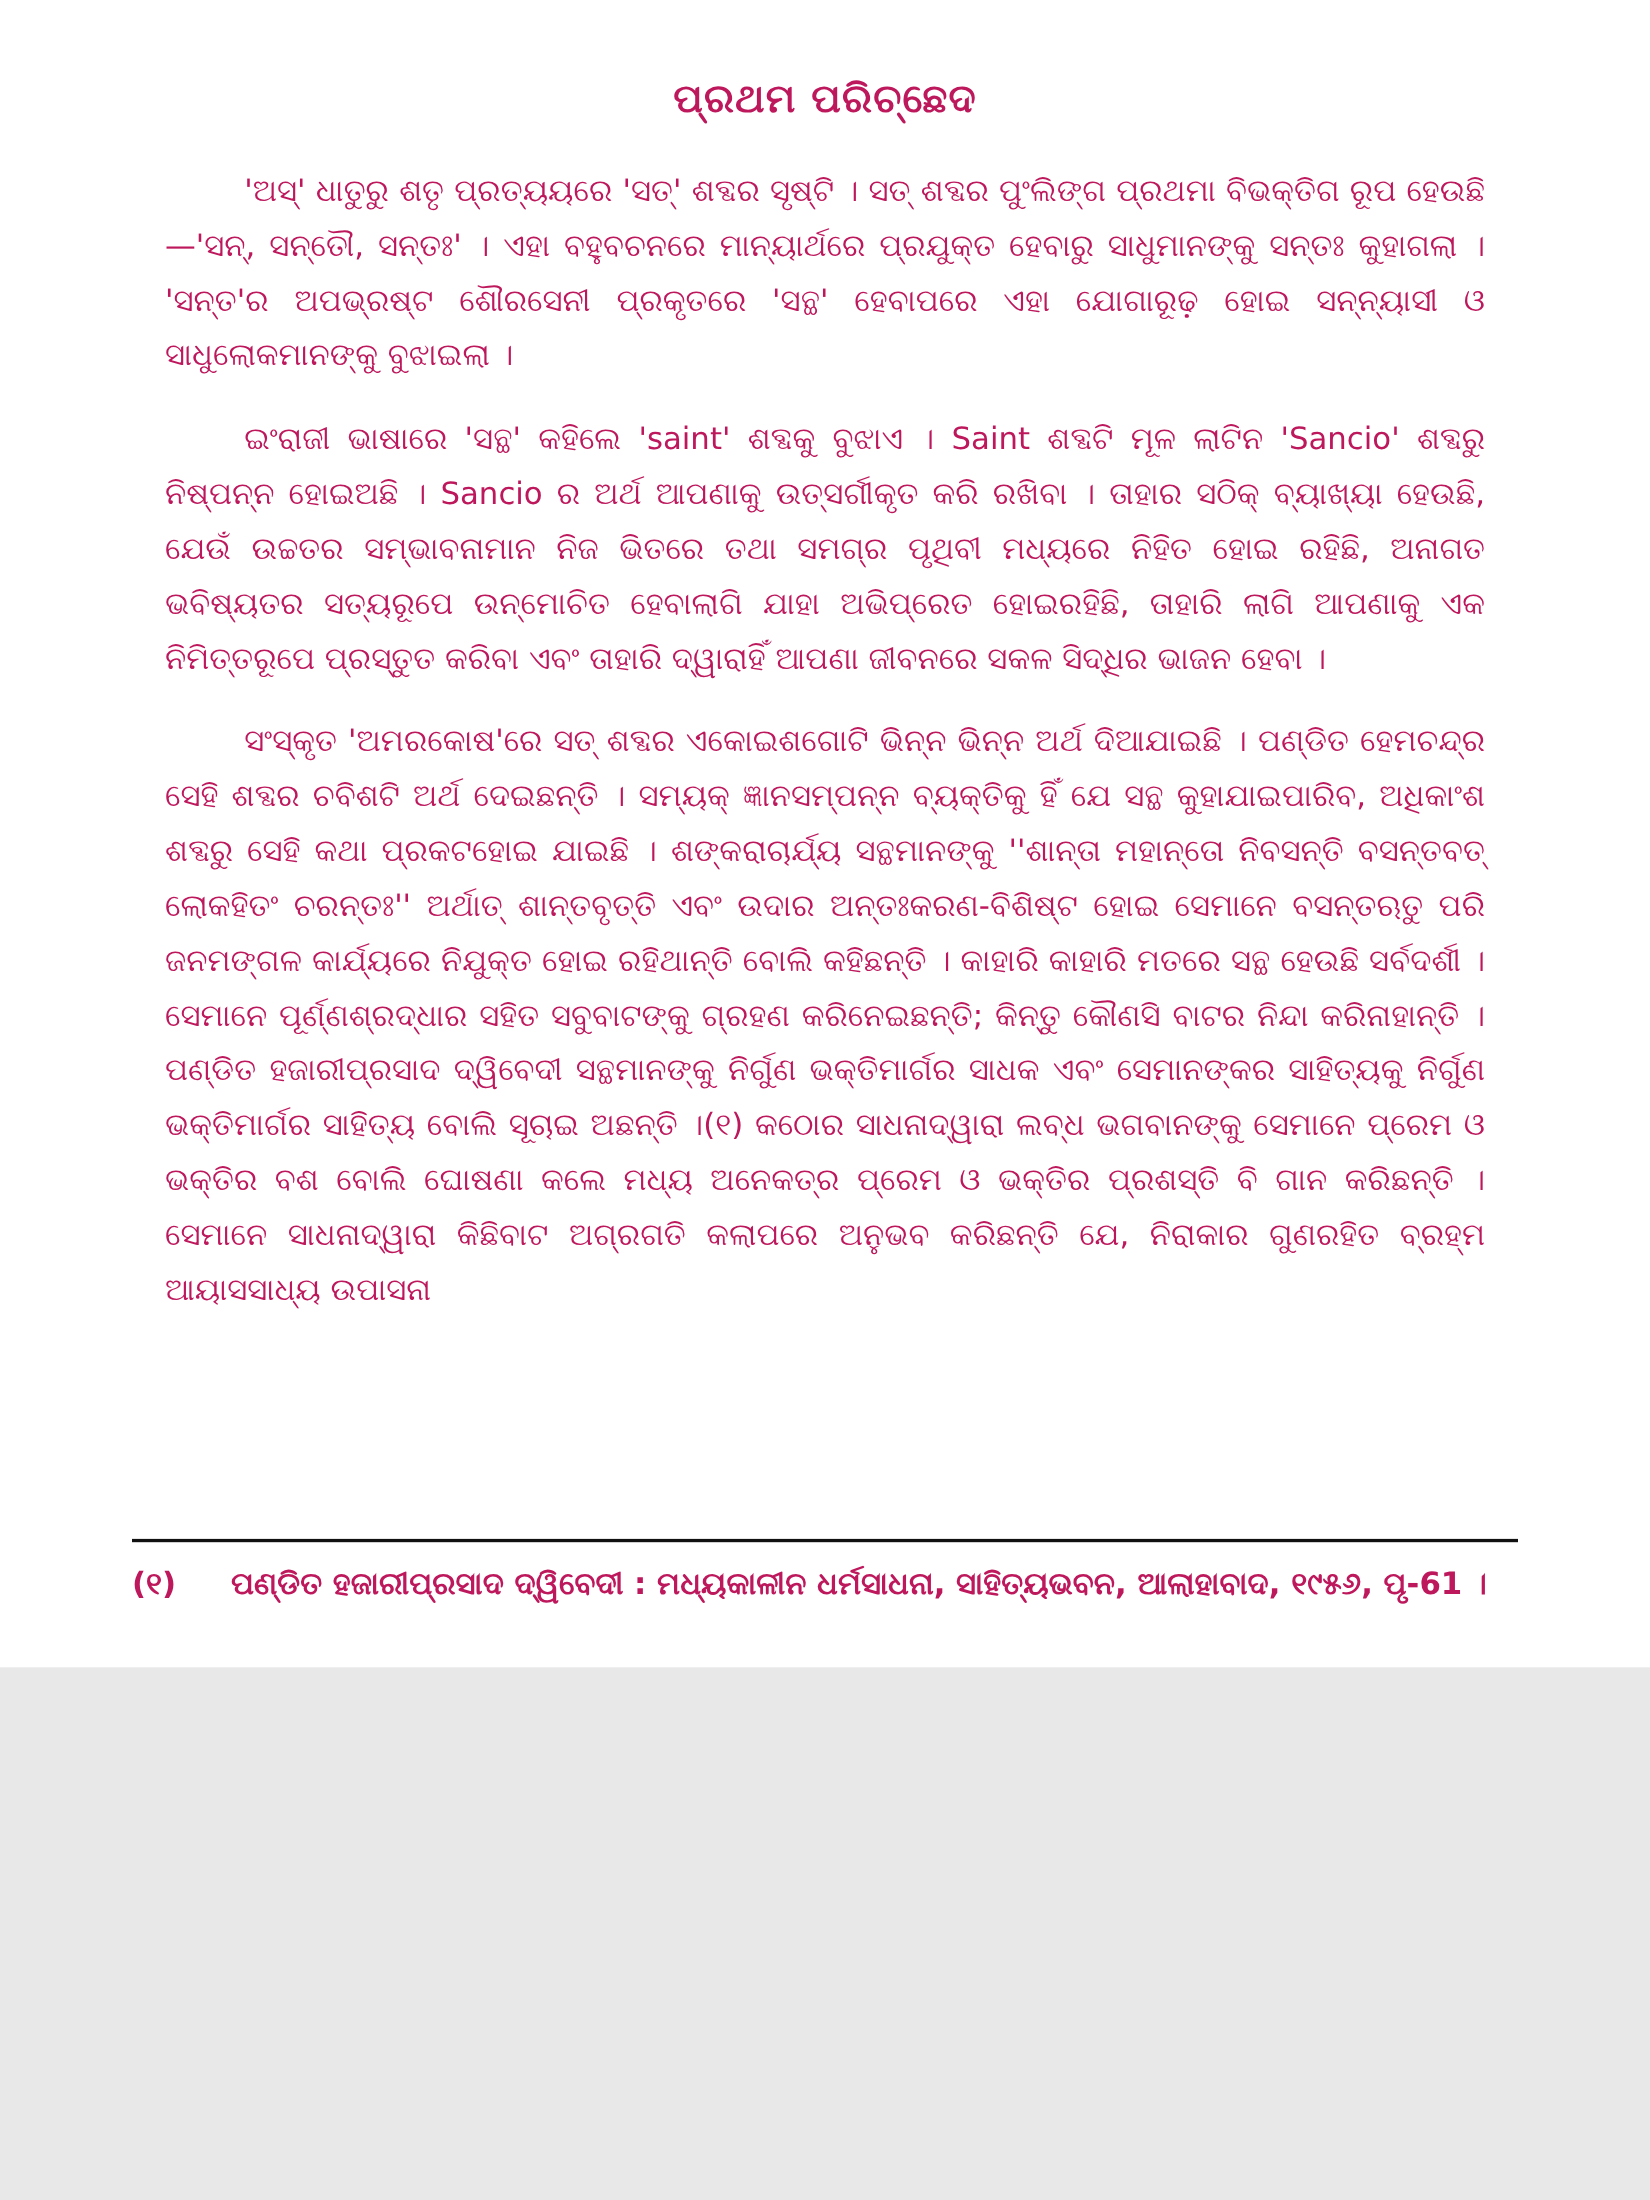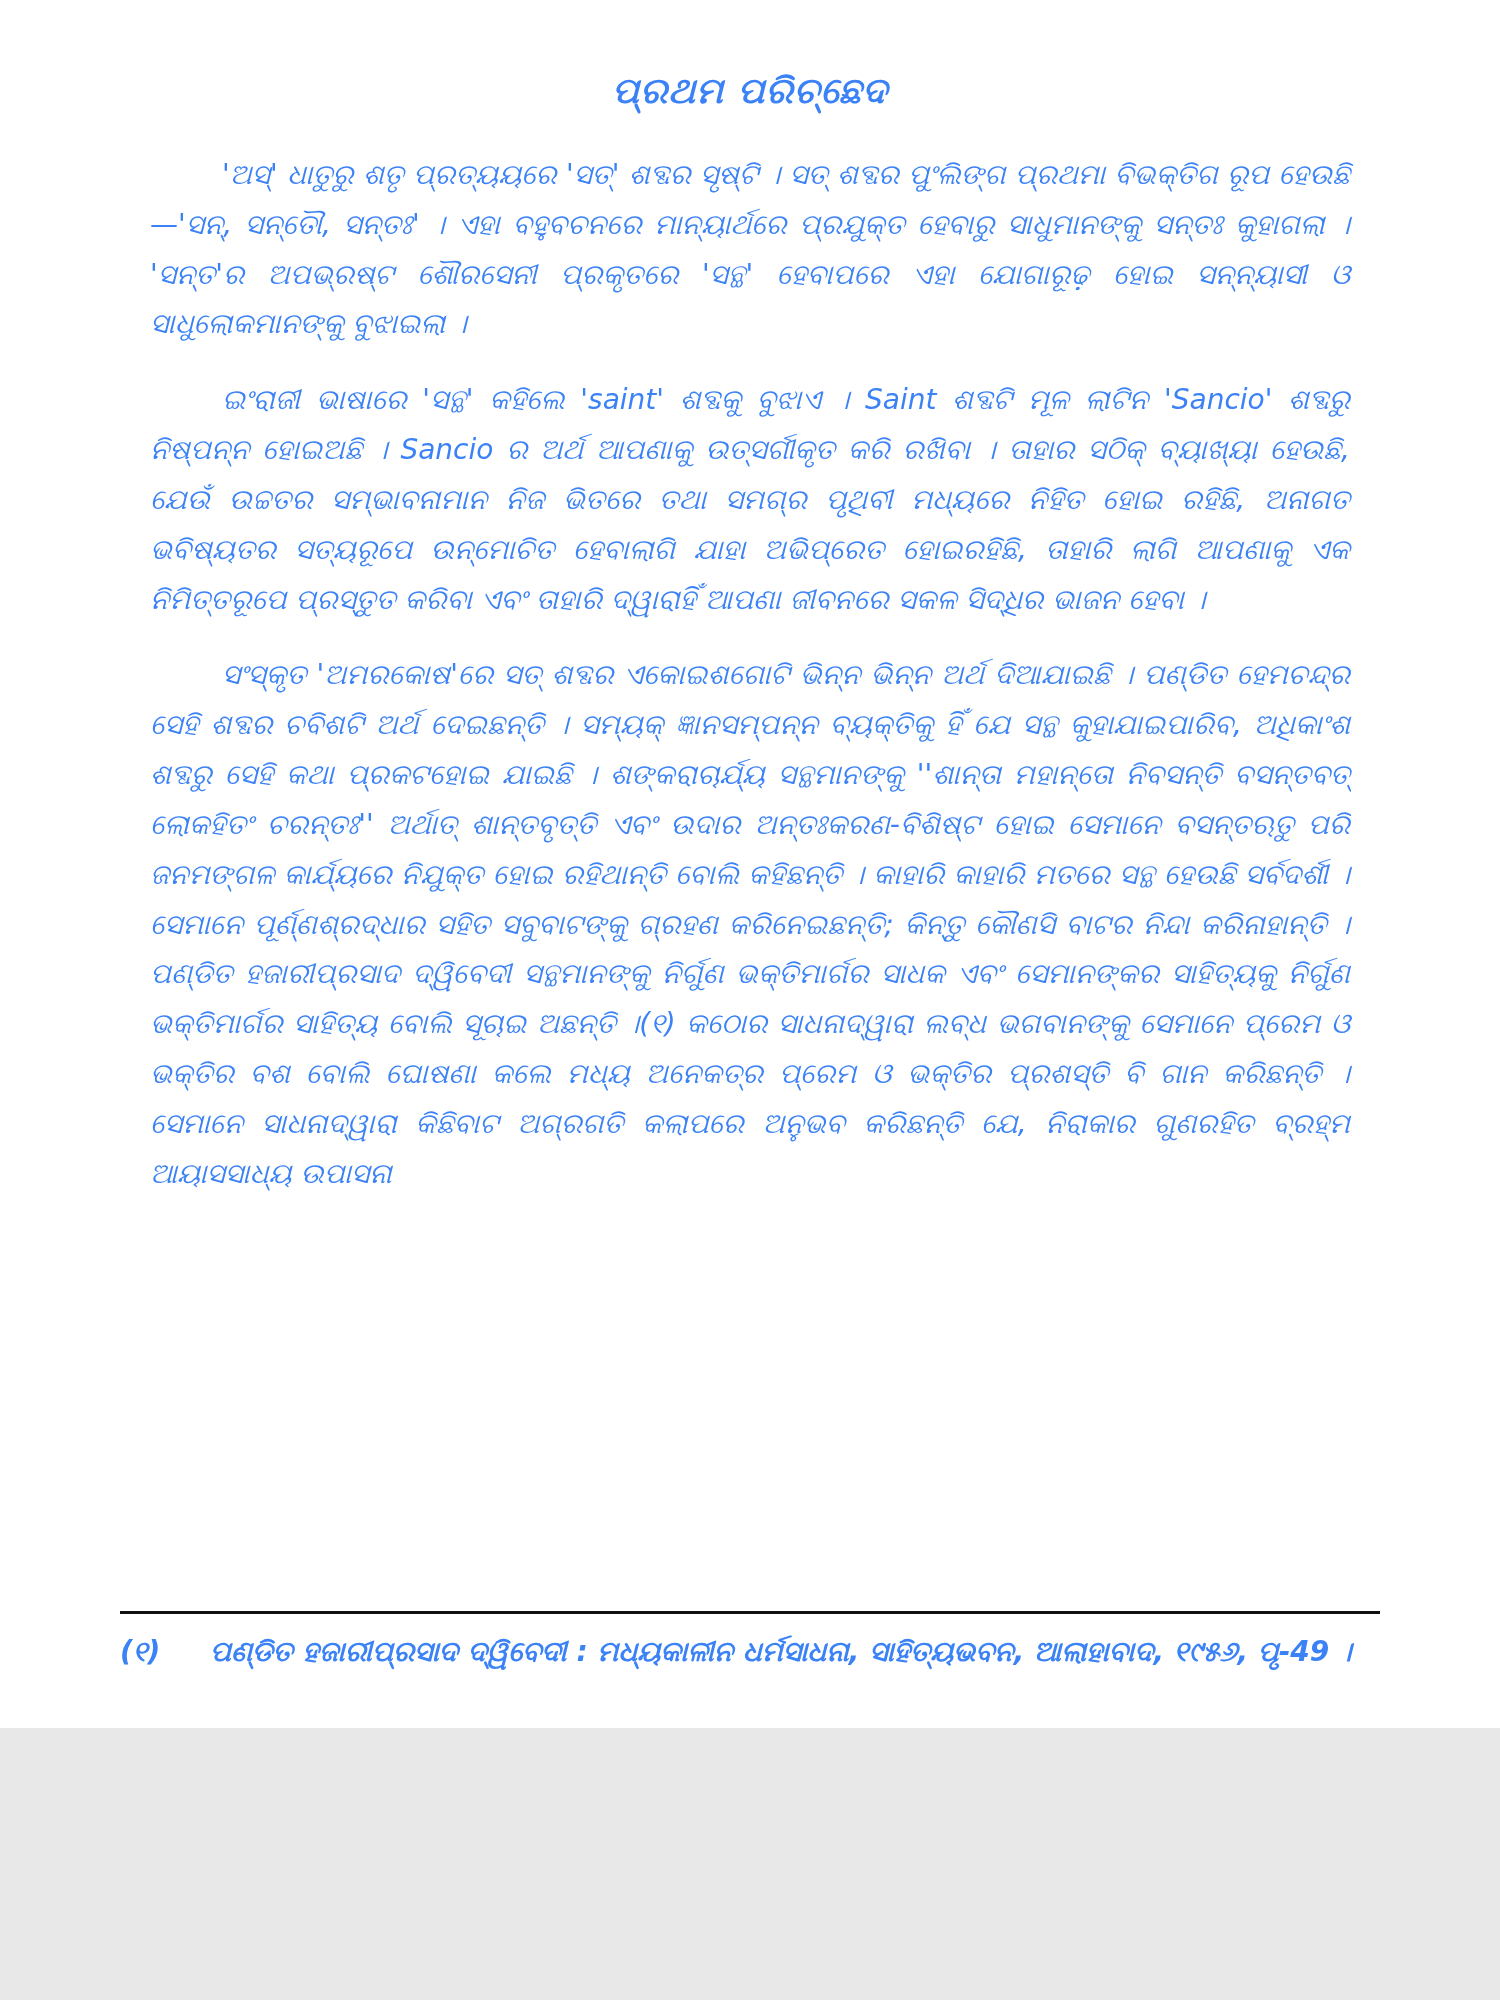--- a/index.html
+++ b/index.html
@@ -4,28 +4,27 @@
 <style>
   html, body {
     margin: 0;
     padding: 0;
     background: #e8e8e8;
     font-family: "DejaVu Sans", "Liberation Serif", sans-serif;
   }
   .page {
     position: relative;
     width: 1500px;
-    height: 1728px;
+    height: 1516px;
     margin: 0 auto;
     background: #ffffff;
-    color: #3b82f6;
+    color: #be185d;
     box-sizing: border-box;
     padding: 70px 150px 40px 150px;
     overflow: hidden;
-    font-style: italic;
   }
   .chapter-label {
     text-align: center;
     font-size: 36px;
     font-weight: bold;
     letter-spacing: 1px;
     margin: 0 0 38px 0;
   }
   .page-heading {
     text-align: center;
@@ -78,17 +77,17 @@
   <div class="body-text">
     <p>'ଅସ୍' ଧାତୁରୁ ଶତୃ ପ୍ରତ୍ୟୟରେ 'ସତ୍' ଶବ୍ଦର ସୃଷ୍ଟି । ସତ୍ ଶବ୍ଦର ପୁଂଲିଙ୍ଗ ପ୍ରଥମା ବିଭକ୍ତିଗ ରୂପ ହେଉଛି—'ସନ୍, ସନ୍ତୌ, ସନ୍ତଃ' । ଏହା ବହୁବଚନରେ ମାନ୍ୟାର୍ଥରେ ପ୍ରଯୁକ୍ତ ହେବାରୁ ସାଧୁମାନଙ୍କୁ ସନ୍ତଃ କୁହାଗଲା । 'ସନ୍ତ'ର ଅପଭ୍ରଷ୍ଟ ଶୌରସେନୀ ପ୍ରକୃତରେ 'ସନ୍ଥ' ହେବାପରେ ଏହା ଯୋଗାରୂଢ଼ ହୋଇ ସନ୍ନ୍ୟାସୀ ଓ ସାଧୁଲୋକମାନଙ୍କୁ ବୁଝାଇଲା ।</p>
     <p>ଇଂରାଜୀ ଭାଷାରେ 'ସନ୍ଥ' କହିଲେ 'saint' ଶବ୍ଦକୁ ବୁଝାଏ । Saint ଶବ୍ଦଟି ମୂଳ ଲାଟିନ 'Sancio' ଶବ୍ଦରୁ ନିଷ୍ପନ୍ନ ହୋଇଅଛି । Sancio ର ଅର୍ଥ ଆପଣାକୁ ଉତ୍ସର୍ଗୀକୃତ କରି ରଖିବା । ତାହାର ସଠିକ୍ ବ୍ୟାଖ୍ୟା ହେଉଛି, ଯେଉଁ ଉଚ୍ଚତର ସମ୍ଭାବନାମାନ ନିଜ ଭିତରେ ତଥା ସମଗ୍ର ପୃଥିବୀ ମଧ୍ୟରେ ନିହିତ ହୋଇ ରହିଛି, ଅନାଗତ ଭବିଷ୍ୟତର ସତ୍ୟରୂପେ ଉନ୍ମୋଚିତ ହେବାଲାଗି ଯାହା ଅଭିପ୍ରେତ ହୋଇରହିଛି, ତାହାରି ଲାଗି ଆପଣାକୁ ଏକ ନିମିତ୍ତରୂପେ ପ୍ରସ୍ତୁତ କରିବା ଏବଂ ତାହାରି ଦ୍ୱାରାହିଁ ଆପଣା ଜୀବନରେ ସକଳ ସିଦ୍ଧିର ଭାଜନ ହେବା ।</p>
     <p>ସଂସ୍କୃତ 'ଅମରକୋଷ'ରେ ସତ୍ ଶବ୍ଦର ଏକୋଇଶଗୋଟି ଭିନ୍ନ ଭିନ୍ନ ଅର୍ଥ ଦିଆଯାଇଛି । ପଣ୍ଡିତ ହେମଚନ୍ଦ୍ର ସେହି ଶବ୍ଦର ଚବିଶଟି ଅର୍ଥ ଦେଇଛନ୍ତି । ସମ୍ୟକ୍ ଜ୍ଞାନସମ୍ପନ୍ନ ବ୍ୟକ୍ତିକୁ ହିଁ ଯେ ସନ୍ଥ କୁହାଯାଇପାରିବ, ଅଧିକାଂଶ ଶବ୍ଦରୁ ସେହି କଥା ପ୍ରକଟହୋଇ ଯାଇଛି । ଶଙ୍କରାଚାର୍ଯ୍ୟ ସନ୍ଥମାନଙ୍କୁ ''ଶାନ୍ତା ମହାନ୍ତୋ ନିବସନ୍ତି ବସନ୍ତବତ୍ ଲୋକହିତଂ ଚରନ୍ତଃ'' ଅର୍ଥାତ୍ ଶାନ୍ତବୃତ୍ତି ଏବଂ ଉଦାର ଅନ୍ତଃକରଣ-ବିଶିଷ୍ଟ ହୋଇ ସେମାନେ ବସନ୍ତଋତୁ ପରି ଜନମଙ୍ଗଳ କାର୍ଯ୍ୟରେ ନିଯୁକ୍ତ ହୋଇ ରହିଥାନ୍ତି ବୋଲି କହିଛନ୍ତି । କାହାରି କାହାରି ମତରେ ସନ୍ଥ ହେଉଛି ସର୍ବଦର୍ଶୀ । ସେମାନେ ପୂର୍ଣ୍ଣଶ୍ରଦ୍ଧାର ସହିତ ସବୁବାଟଙ୍କୁ ଗ୍ରହଣ କରିନେଇଛନ୍ତି; କିନ୍ତୁ କୌଣସି ବାଟର ନିନ୍ଦା କରିନାହାନ୍ତି । ପଣ୍ଡିତ ହଜାରୀପ୍ରସାଦ ଦ୍ୱିବେଦୀ ସନ୍ଥମାନଙ୍କୁ ନିର୍ଗୁଣ ଭକ୍ତିମାର୍ଗର ସାଧକ ଏବଂ ସେମାନଙ୍କର ସାହିତ୍ୟକୁ ନିର୍ଗୁଣ ଭକ୍ତିମାର୍ଗର ସାହିତ୍ୟ ବୋଲି ସୂଚାଇ ଅଛନ୍ତି ।(୧) କଠୋର ସାଧନାଦ୍ୱାରା ଲବ୍ଧ ଭଗବାନଙ୍କୁ ସେମାନେ ପ୍ରେମ ଓ ଭକ୍ତିର ବଶ ବୋଲି ଘୋଷଣା କଲେ ମଧ୍ୟ ଅନେକତ୍ର ପ୍ରେମ ଓ ଭକ୍ତିର ପ୍ରଶସ୍ତି ବି ଗାନ କରିଛନ୍ତି । ସେମାନେ ସାଧନାଦ୍ୱାରା କିଛିବାଟ ଅଗ୍ରଗତି କଲାପରେ ଅନୁଭବ କରିଛନ୍ତି ଯେ, ନିରାକାର ଗୁଣରହିତ ବ୍ରହ୍ମ ଆୟାସସାଧ୍ୟ ଉପାସନା</p>
   </div>
 
   <div class="footnote-area">
     <hr class="footnote-rule">
     <div class="footnote">
       <span class="footnote-marker">(୧)</span>
-      <span class="footnote-text">ପଣ୍ଡିତ ହଜାରୀପ୍ରସାଦ ଦ୍ୱିବେଦୀ : ମଧ୍ୟକାଳୀନ ଧର୍ମସାଧନା, ସାହିତ୍ୟଭବନ, ଆଲାହାବାଦ, ୧୯୫୬, ପୃ-49 ।</span>
+      <span class="footnote-text">ପଣ୍ଡିତ ହଜାରୀପ୍ରସାଦ ଦ୍ୱିବେଦୀ : ମଧ୍ୟକାଳୀନ ଧର୍ମସାଧନା, ସାହିତ୍ୟଭବନ, ଆଲାହାବାଦ, ୧୯୫୬, ପୃ-61 ।</span>
     </div>
   </div>
 
 </div>
 
 </body></html>

